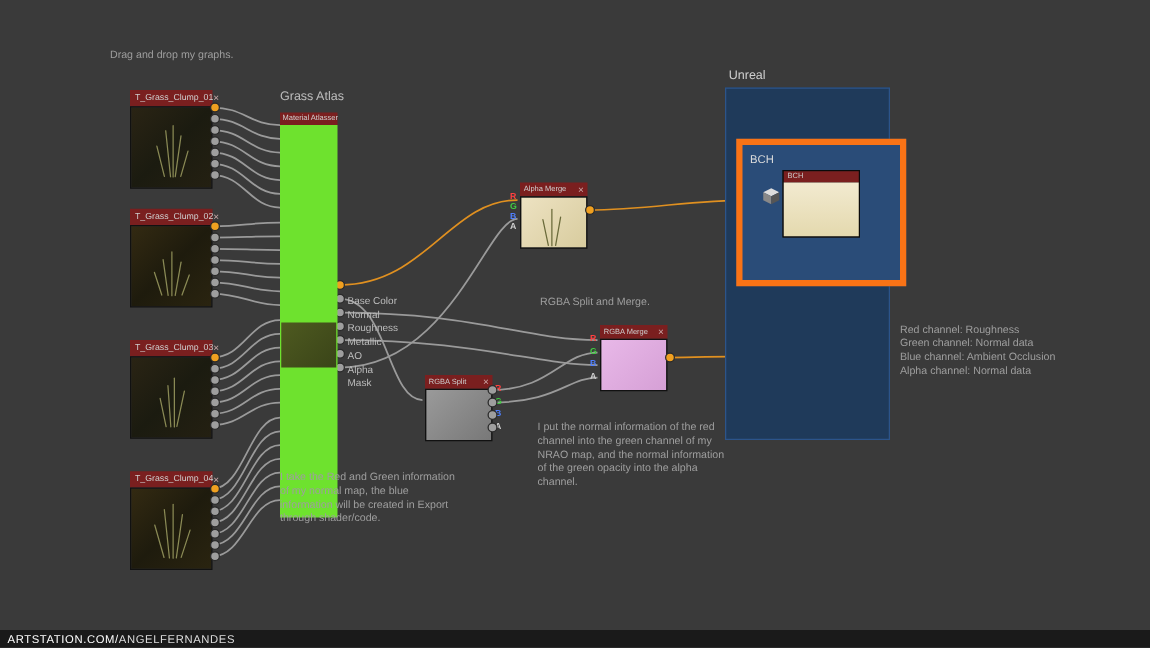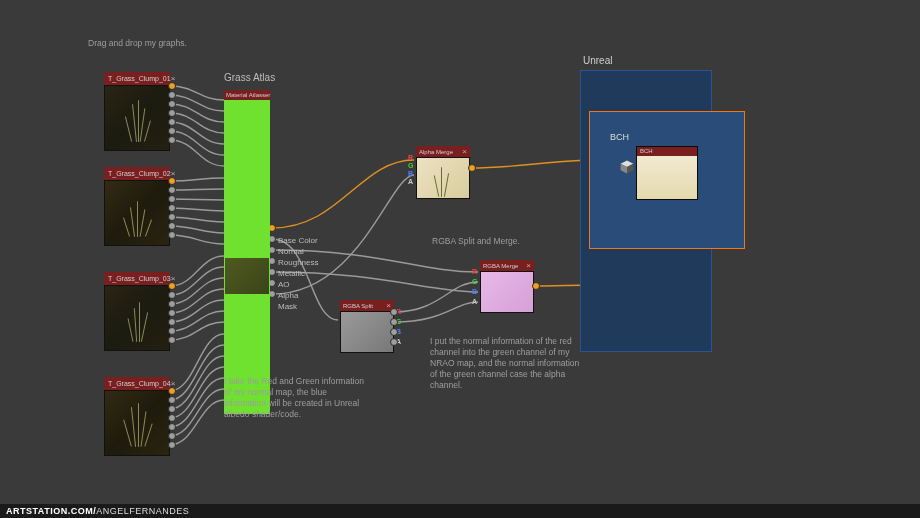--- a/index.html
+++ b/index.html
@@ -1,18 +1,18 @@
 <!DOCTYPE html>
 <html><head>
 <meta charset="utf-8">
 <style>
   html,body{margin:0;padding:0;width:920px;height:518px;background:#3a3a3a;font-family:Arial,Helvetica,sans-serif;color:#bdbdbd;font-size:9px;overflow:hidden}
   .canvas{position:relative;width:920px;height:504px}
   .footer{position:absolute;left:0;bottom:0;width:920px;height:14px;background:#1a1a1a;color:#ddd;font-size:9px;line-height:14px;padding-left:6px;letter-spacing:.5px}
-  .footer b{font-weight:700;color:#fff}
+  .footer b{font-weight:400;color:#fff}
   
   .node{position:absolute}
   .hdr{background:#7a1f1f;color:#cfcfcf;font-size:7px;padding:2px 4px;display:flex;justify-content:space-between;align-items:center}
   .hdr .x{color:#caa;font-size:8px}
   .preview{background:#222;border:1px solid #111}
   
   .texnode{width:66px}
   .texnode .preview{width:64px;height:64px;position:relative;background:linear-gradient(135deg,#2a2414 0%,#1b1b10 50%,#242012 100%)}
   .texnode .preview.alt{background:linear-gradient(135deg,#332a12 0%,#1e1b0d 50%,#2a2410 100%)}
   .grassico{position:absolute;left:50%;bottom:8px;transform:translateX(-50%);width:30px;height:42px}
@@ -29,21 +29,21 @@
   
   .small{width:54px}
   .small .hdr{font-size:6px;padding:1px 3px}
   .small .preview{width:52px;height:40px}
   .merge .preview{background:linear-gradient(135deg,#ede2c2,#d8cc9e)}
   .split .preview{background:linear-gradient(135deg,#9a9a9a,#787878)}
   .rgbam .preview{background:linear-gradient(135deg,#e8b8e8,#d6a0d6)}
   
   .export{position:absolute;left:580px;top:70px;width:130px;height:280px;background:#1f3a5a;border:1px solid #2c548a}
   .export .title{position:absolute;top:-16px;left:2px;font-size:10px;color:#cfcfcf}
-  .subpanel{position:absolute;left:8px;width:114px;background:#2a4c78;border:1px solid #f97316;padding:20px}
+  .subpanel{position:absolute;left:8px;width:114px;background:#2a4c78;border:5px solid #f97316;padding:6px}
   .subpanel .lab{font-size:9px;color:#dcdcdc;margin-bottom:4px}
   .thumb{width:60px;height:52px;margin:0 auto;background:#1a1a1a;border:1px solid #0a0a0a;position:relative}
   .thumb .th-hdr{position:absolute;top:0;left:0;right:0;height:9px;background:#7a1f1f;font-size:6px;color:#ccc;padding-left:3px;line-height:9px}
   .thumb.bch .th-body{position:absolute;top:9px;left:0;right:0;bottom:0;background:linear-gradient(#f2ead0,#e4d9ae)}
   .thumb.bch .cube{position:absolute;left:-18px;top:12px;width:16px;height:16px}
   .thumb.nrao .th-body{position:absolute;top:9px;left:0;right:0;bottom:0;background:linear-gradient(#e6bde6,#d4a6d4)}
   
   .cap{position:absolute;font-size:8.5px;line-height:11px;color:#9e9e9e}
   
   svg.wires{position:absolute;left:0;top:0;width:920px;height:504px;pointer-events:none}
@@ -299,18 +299,22 @@
             <polygon points="10,2 18,6 10,10 2,6" fill="#ddd"></polygon>
             <polygon points="2,6 10,10 10,18 2,14" fill="#888"></polygon>
             <polygon points="18,6 10,10 10,18 18,14" fill="#555"></polygon>
           </svg>
     </div>
   </div>
 </div>
 
 <div class="cap" style="left:88px;top:38px;width:110px">Drag and drop my graphs.</div>
 <div class="cap" style="left:432px;top:236px;width:90px">RGBA Split and Merge.</div>
-<div class="cap" style="left:224px;top:376px;width:140px">I take the Red and Green information of my normal map, the blue information will be created in Unreal albedo shader/code.</div>
-<div class="cap" style="left:430px;top:336px;width:150px">I put the normal information of the red channel into the green channel of my NRAO map, and the normal information of the green channel case the alpha channel.</div>
+<div class="cap" style="left:224px;top:376px;width:140px">I take the Red and Green information of my normal map, the blue information will be created in Export through shader/code.</div>
+<div class="cap" style="left:430px;top:336px;width:150px">I put the normal information of the red channel into the green channel of my NRAO map, and the normal information of the green opacity into the alpha channel.</div>
+<div class="cap" style="left:720px;top:258px;width:170px;white-space:pre-line">Red channel: Roughness
+Green channel: Normal data
+Blue channel: Ambient Occlusion
+Alpha channel: Normal data</div>
 
 </div>
 
 <div class="footer"><b>ARTSTATION.COM/</b><span>ANGELFERNANDES</span></div>
 
 </body></html>

